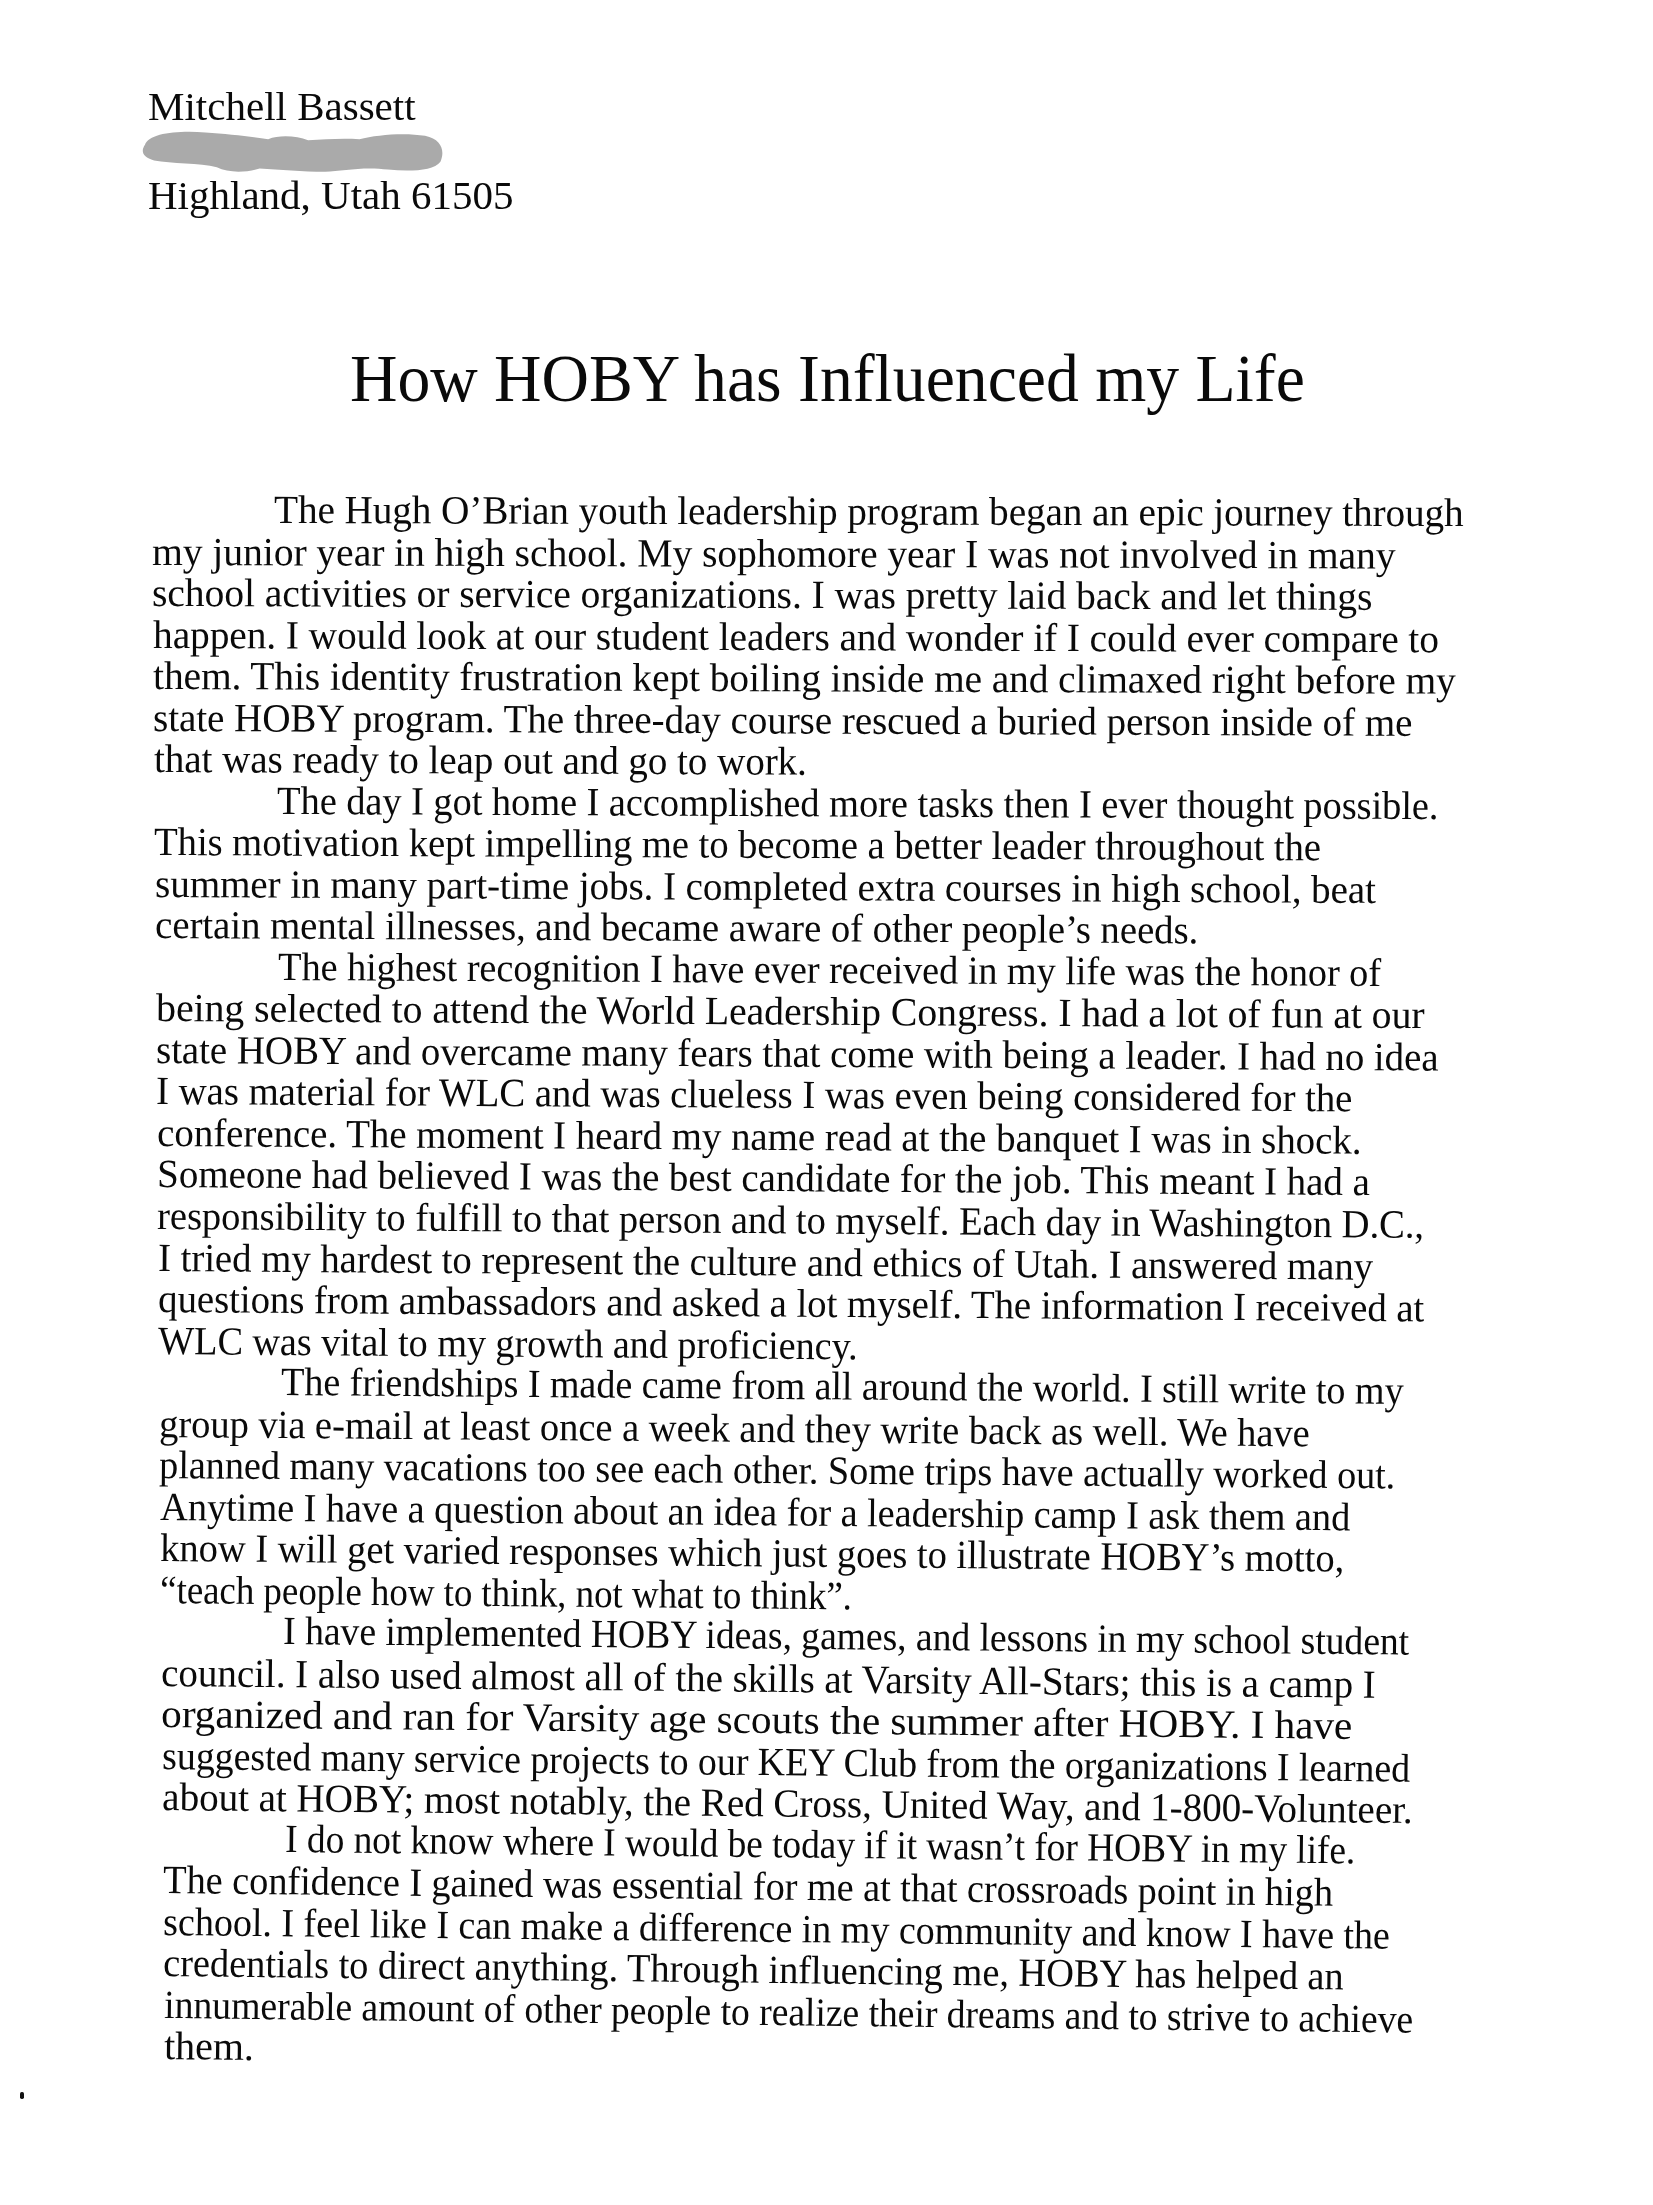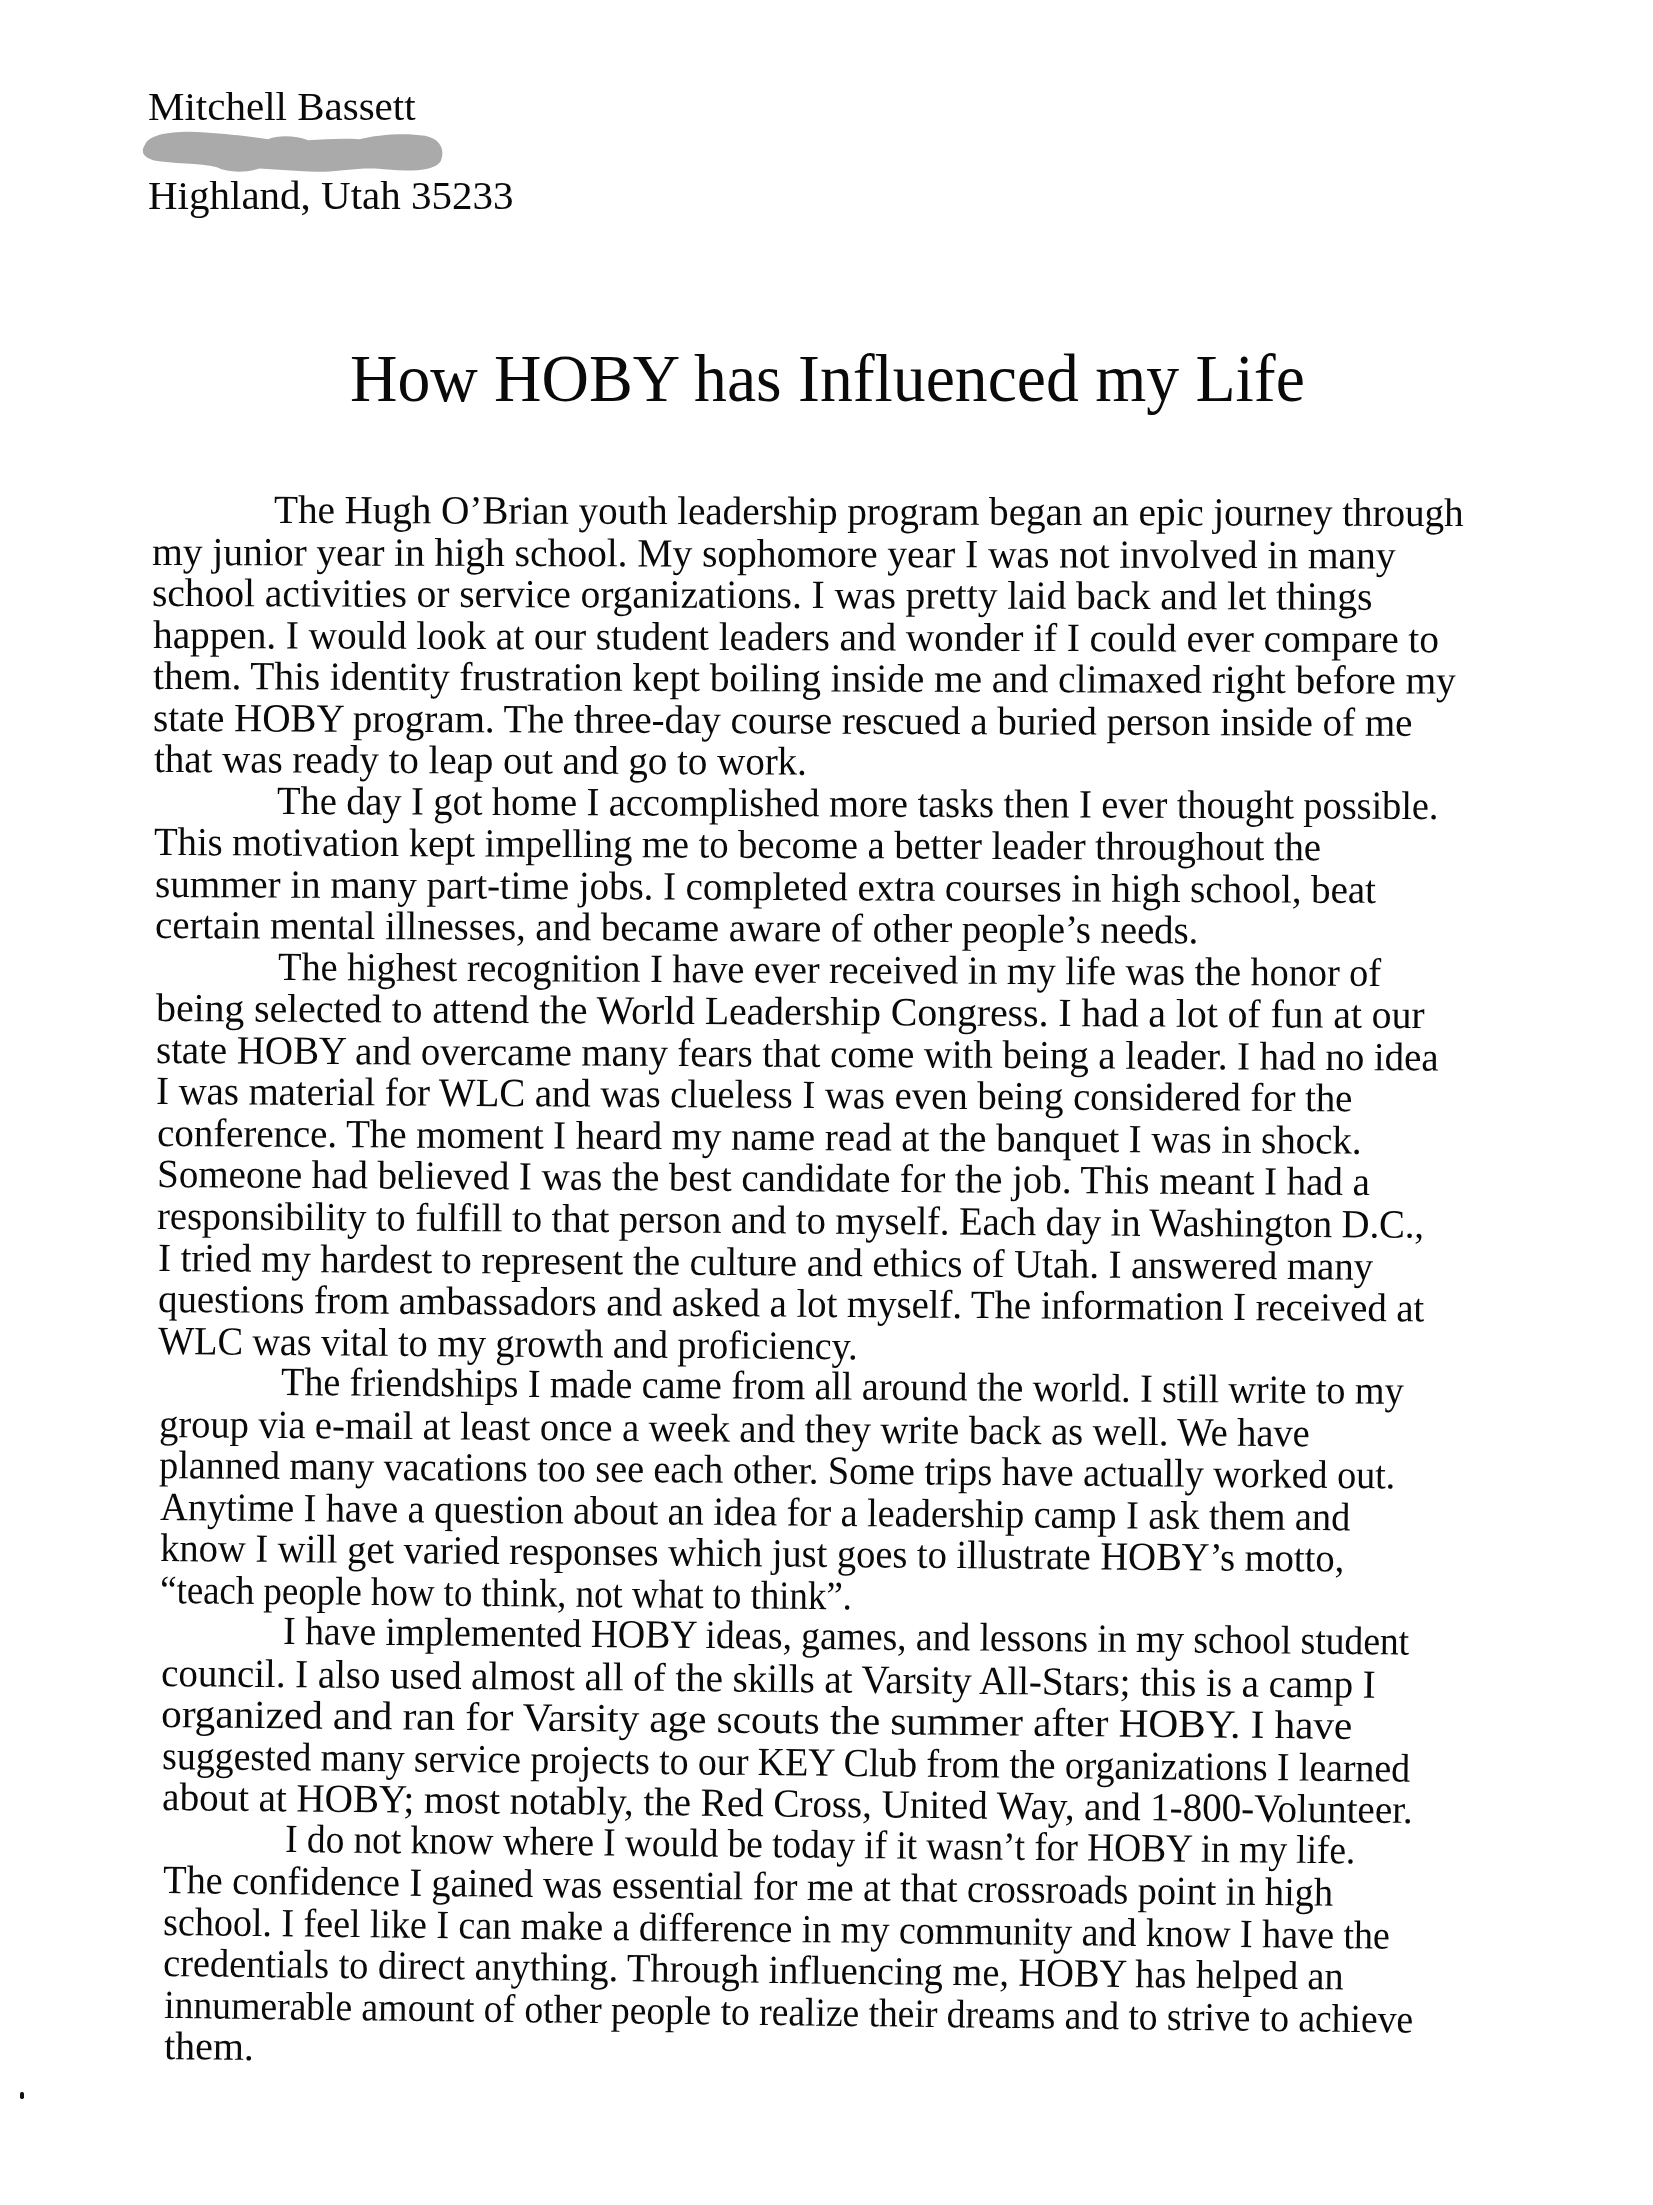--- a/index.html
+++ b/index.html
@@ -16,21 +16,21 @@
 <body>
 
 <div class="page">
 
   <div class="hdr serif" style="left:136px; top:86px;">Mitchell Bassett</div>
 
   <svg class="redact" viewBox="0 0 540 78" preserveAspectRatio="none">
     <path d="M14,28 C20,8 70,2 120,6 C160,8 200,14 230,18 C250,10 280,12 300,20 C330,18 360,16 390,18 C420,10 470,6 505,12 C535,18 540,40 532,58 C520,74 480,76 440,72 C400,66 360,74 330,76 C290,76 250,72 215,70 C190,78 160,78 140,68 C110,60 60,62 30,56 C10,50 6,40 14,28 Z" fill="#aaaaaa"></path>
   </svg>
 
-  <div class="hdr serif" style="left:136px; top:175px;">Highland, Utah 35233</div>
+  <div class="hdr serif" style="left:136px; top:175px;">Highland, Utah 61505</div>
 
   <div class="title serif">How HOBY has Influenced my Life</div>
 
   <div id="body-lines">
       <div class="line serif" style="left: 262px; top: 490px; transform: rotate(0.15deg) scaleX(0.981);">The Hugh O’Brian youth leadership program began an epic journey through</div>
       <div class="line serif" style="left: 140px; top: 532px; transform: rotate(0.164deg) scaleX(0.9921);">my junior year in high school.  My sophomore year I was not involved in many</div>
       <div class="line serif" style="left: 140px; top: 573px; transform: rotate(0.179deg) scaleX(0.9906);">school activities or service organizations.  I was pretty laid back and let things</div>
       <div class="line serif" style="left: 141px; top: 615px; transform: rotate(0.193deg) scaleX(0.9854);">happen.  I would look at our student leaders and wonder if I could ever compare to</div>
       <div class="line serif" style="left: 141px; top: 656px; transform: rotate(0.208deg) scaleX(0.9863);">them.  This identity frustration kept boiling inside me and climaxed right before my</div>
       <div class="line serif" style="left: 141px; top: 698px; transform: rotate(0.222deg) scaleX(0.979);">state HOBY program.  The three-day course rescued a buried person inside of me</div>

